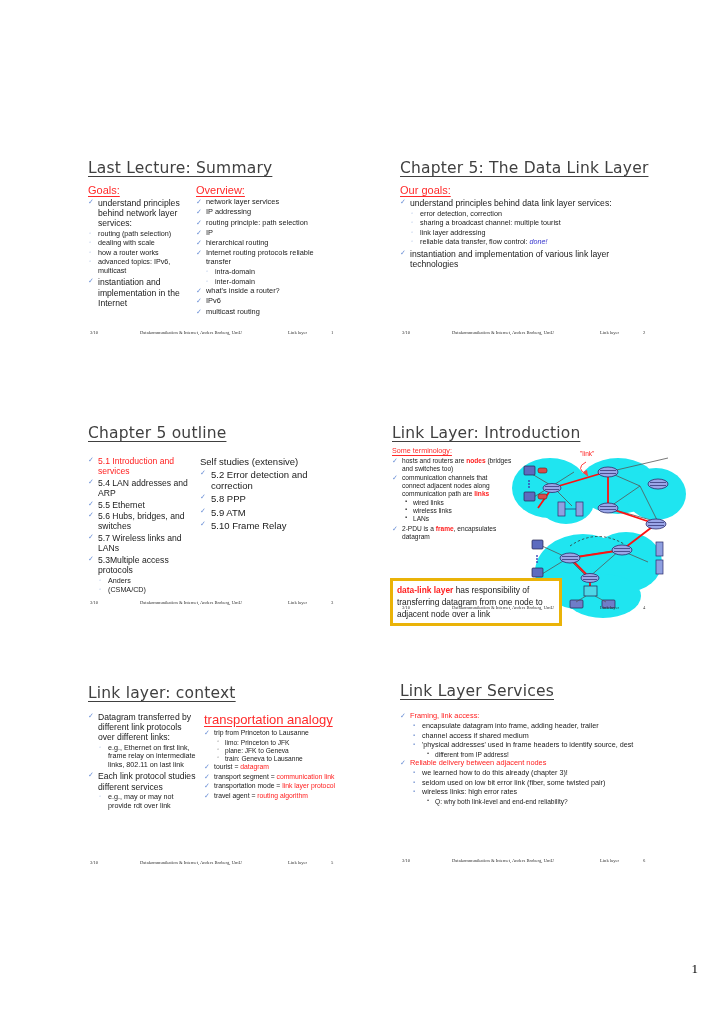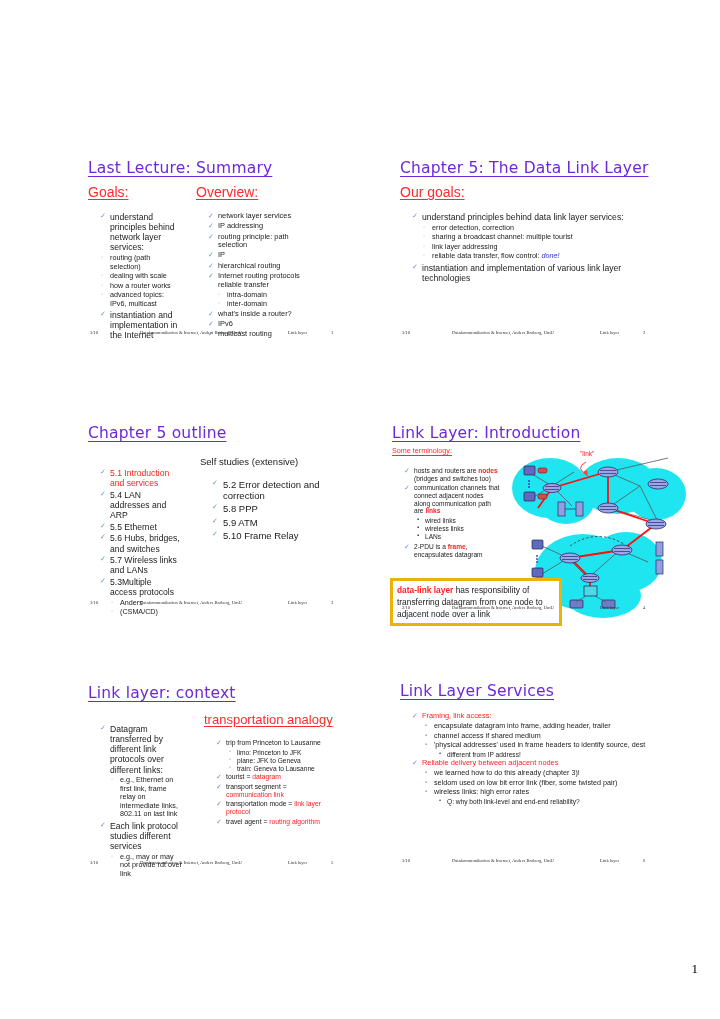--- a/index.html
+++ b/index.html
@@ -6,37 +6,37 @@
   body{
     width:720px;height:1019px;position:relative;overflow:hidden;
     font-family:"Liberation Sans",sans-serif;color:#1a1a1a;
   }
   .page{position:absolute;left:0;top:0;width:720px;height:1019px;}
 
   
   .slide{position:absolute;}
   .slide .title{
     font-family:"DejaVu Sans",sans-serif;
-    color:#6d28d9;font-size:15.5px;font-weight:400;
+    color:#404040;font-size:15.5px;font-weight:400;
     letter-spacing:.2px;text-decoration:underline;
     text-underline-offset:3px;white-space:nowrap;
     line-height:1.1;
   }
   .body{position:relative;margin-top:7px;}
 
   
-  ul{margin:12px;padding:0;list-style:none;}
+  ul{margin:0;padding:0;list-style:none;}
   li{position:relative;line-height:1.18;}
   .l1{padding-left:10px;font-size:8.6px;margin-bottom:1.5px;}
   .l1>.bu{position:absolute;left:0;top:0px;font-size:7px;color:#6b8fd6;}
   .l2{padding-left:10px;font-size:7.2px;margin-bottom:1px;}
   .l2>.bu{position:absolute;left:1px;top:0px;font-size:6px;color:#8aa4d8;}
   .l3{padding-left:9px;font-size:6.6px;margin-bottom:.5px;}
   .l3>.bu{position:absolute;left:1px;top:-1px;font-size:6px;color:#444;}
-  .hd{color:#ff2a2a;font-size:14px;text-decoration:underline;
+  .hd{color:#ff2a2a;font-size:11px;text-decoration:underline;
       text-underline-offset:2px;margin-bottom:2px;display:block;}
   .red{color:#ff2020;}
   .redb{color:#ff2020;font-weight:bold;}
   .blue-i{color:#3333cc;font-style:italic;}
 
   .col{position:absolute;top:0;}
 
   
   .footer{
     position:absolute;width:100%;font-family:"Liberation Serif",serif;

